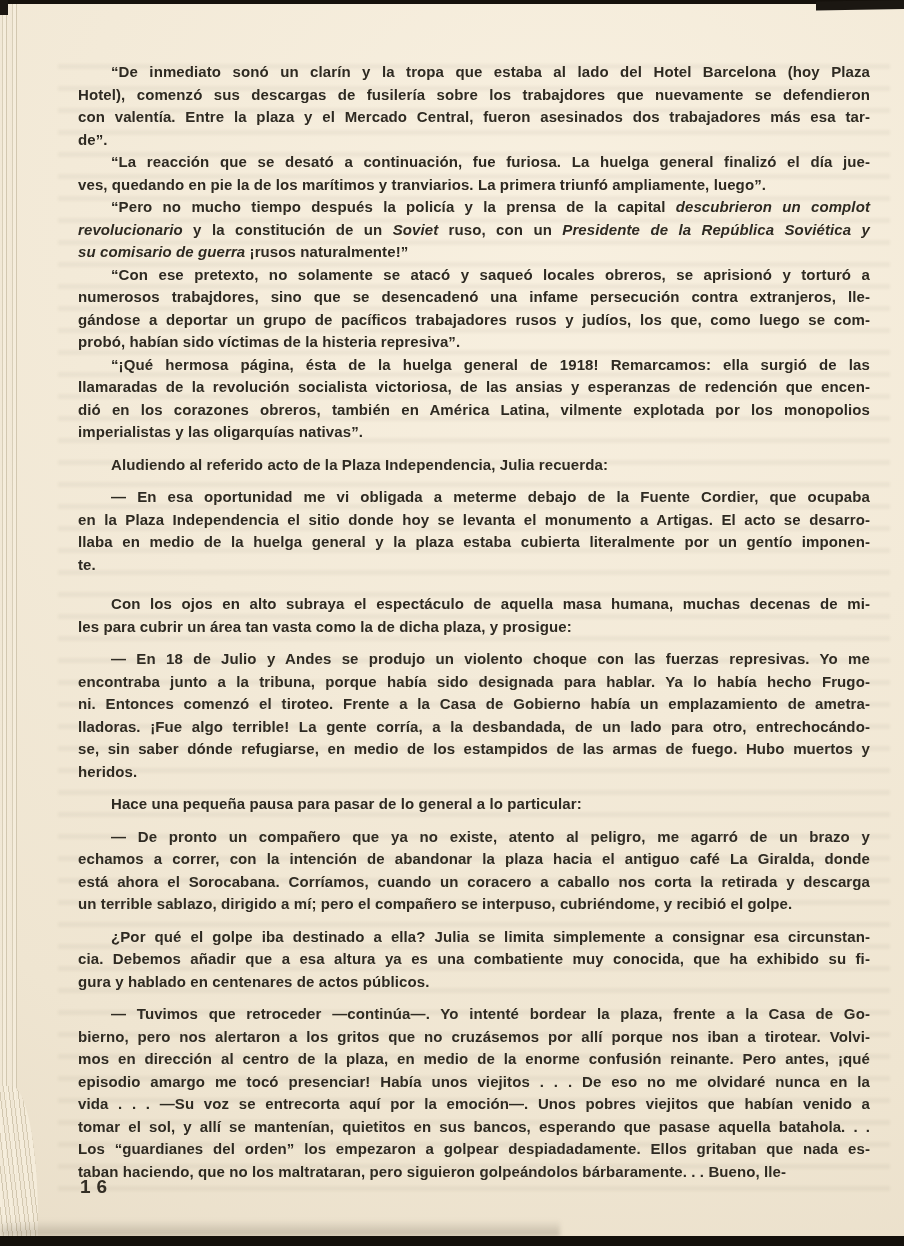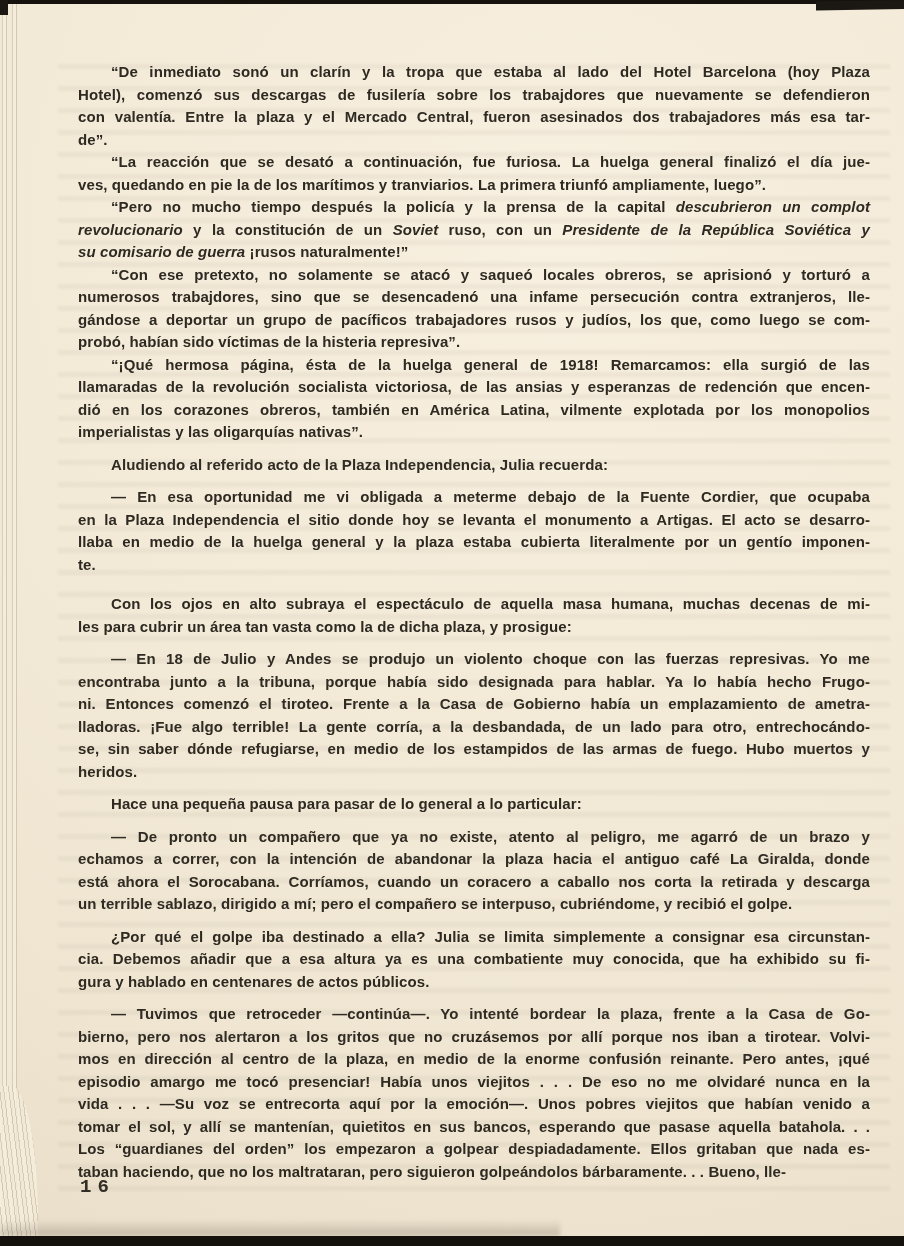--- a/index.html
+++ b/index.html
@@ -57,21 +57,21 @@
   }
   .para{margin:0;}
   .para.g-md{margin-top:10px;}
   .para.g-lg{margin-top:17px;}
   .pline{text-align:justify;text-align-last:justify;}
   .pline.first{text-indent:33px;}
   .pline.last{text-align-last:left;}
   .pline i{font-style:italic;}
   .page-number{
     position:absolute;left:80px;top:1172px;
-    color:#332e25;font-size:19px;font-weight:700;letter-spacing:6px;font-family:Liberation Mono, monospace;
+    color:#332e25;font-size:19px;font-weight:700;letter-spacing:6px;
   }
 </style>
 </head>
 <body style="--paper: #f3ead8; --ink: #2e2a22;">
 
 <div class="scan">
   <div class="page">
     <div class="edge-stack"></div>
     <div class="edge-stack-bottom"></div>
     <div class="text-block">

